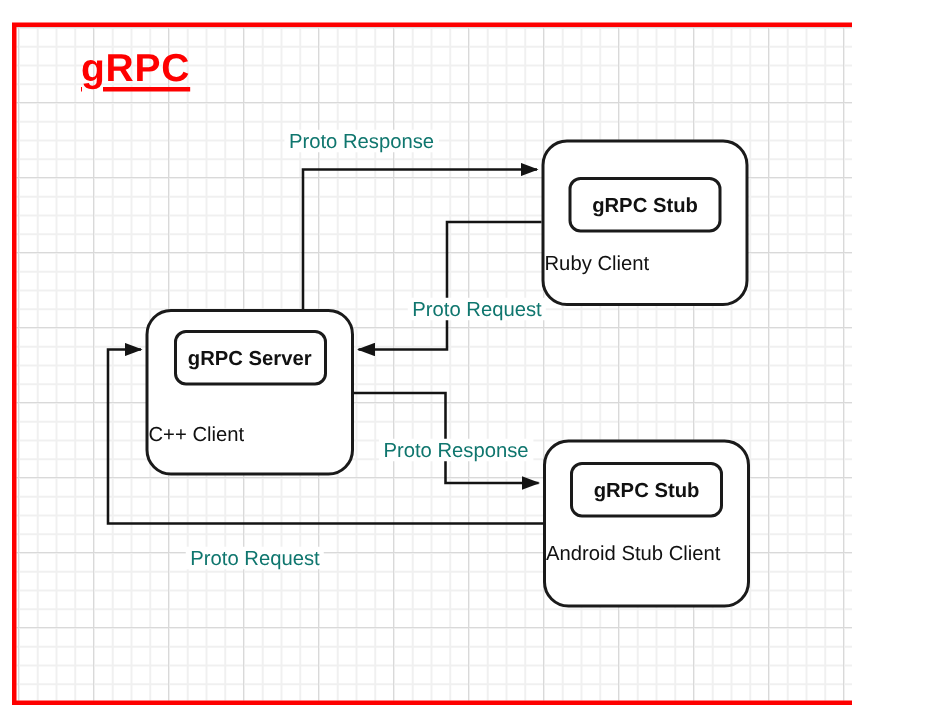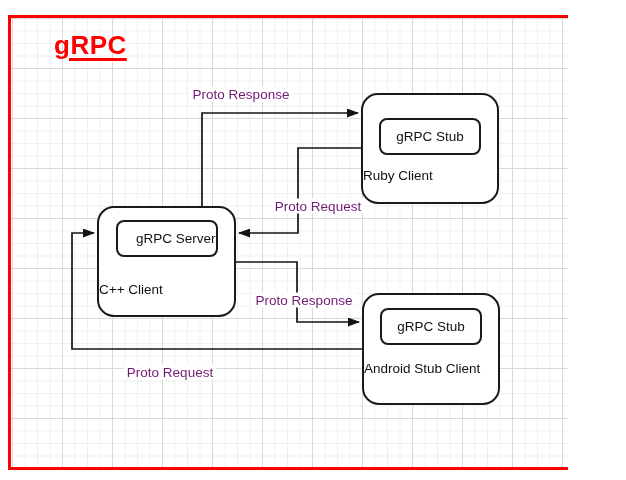--- a/index.html
+++ b/index.html
@@ -59,44 +59,45 @@
     box-sizing: border-box;
     background: #ffffff;
     border: 2px solid #1a1a1a;
     border-radius: 8px;
     display: flex;
     align-items: center;
     justify-content: center;
     font-size: 13.5px;
     color: #111111;
     white-space: nowrap;
+    font-weight: bold;
   }
   .node-label {
     position: absolute;
     left: 0; right: 0;
     text-align: left;
     font-size: 13.5px;
     color: #111111;
     white-space: nowrap;
   }
   .node-cpp     { left: 97px;  top: 206px; width: 139px; height: 111px; }
-  .node-cpp .inner-box  { top: 12px; justify-content: flex-end; }
+  .node-cpp .inner-box  { top: 12px; }
   .node-cpp .node-label { top: 74px; }
   .node-ruby    { left: 361px; top: 93px;  width: 138px; height: 111px; }
   .node-ruby .inner-box  { top: 23px; }
   .node-ruby .node-label { top: 73px; }
   .node-android { left: 362px; top: 293px; width: 138px; height: 112px; }
   .node-android .inner-box  { top: 13px; }
   .node-android .node-label { top: 66px; }
 
   .elabel {
     position: absolute;
     transform: translate(-50%, -50%);
     font-size: 13.5px;
-    color: #701a75;
+    color: #0f766e;
     background: #ffffff;
     padding: 0 3px;
     white-space: nowrap;
   }
   .el-a { left: 241px; top: 94px; }
   .el-b { left: 318px; top: 206px; }
   .el-c { left: 304px; top: 300px; }
   .el-d { left: 170px; top: 372px; }
 </style>
 </head>

